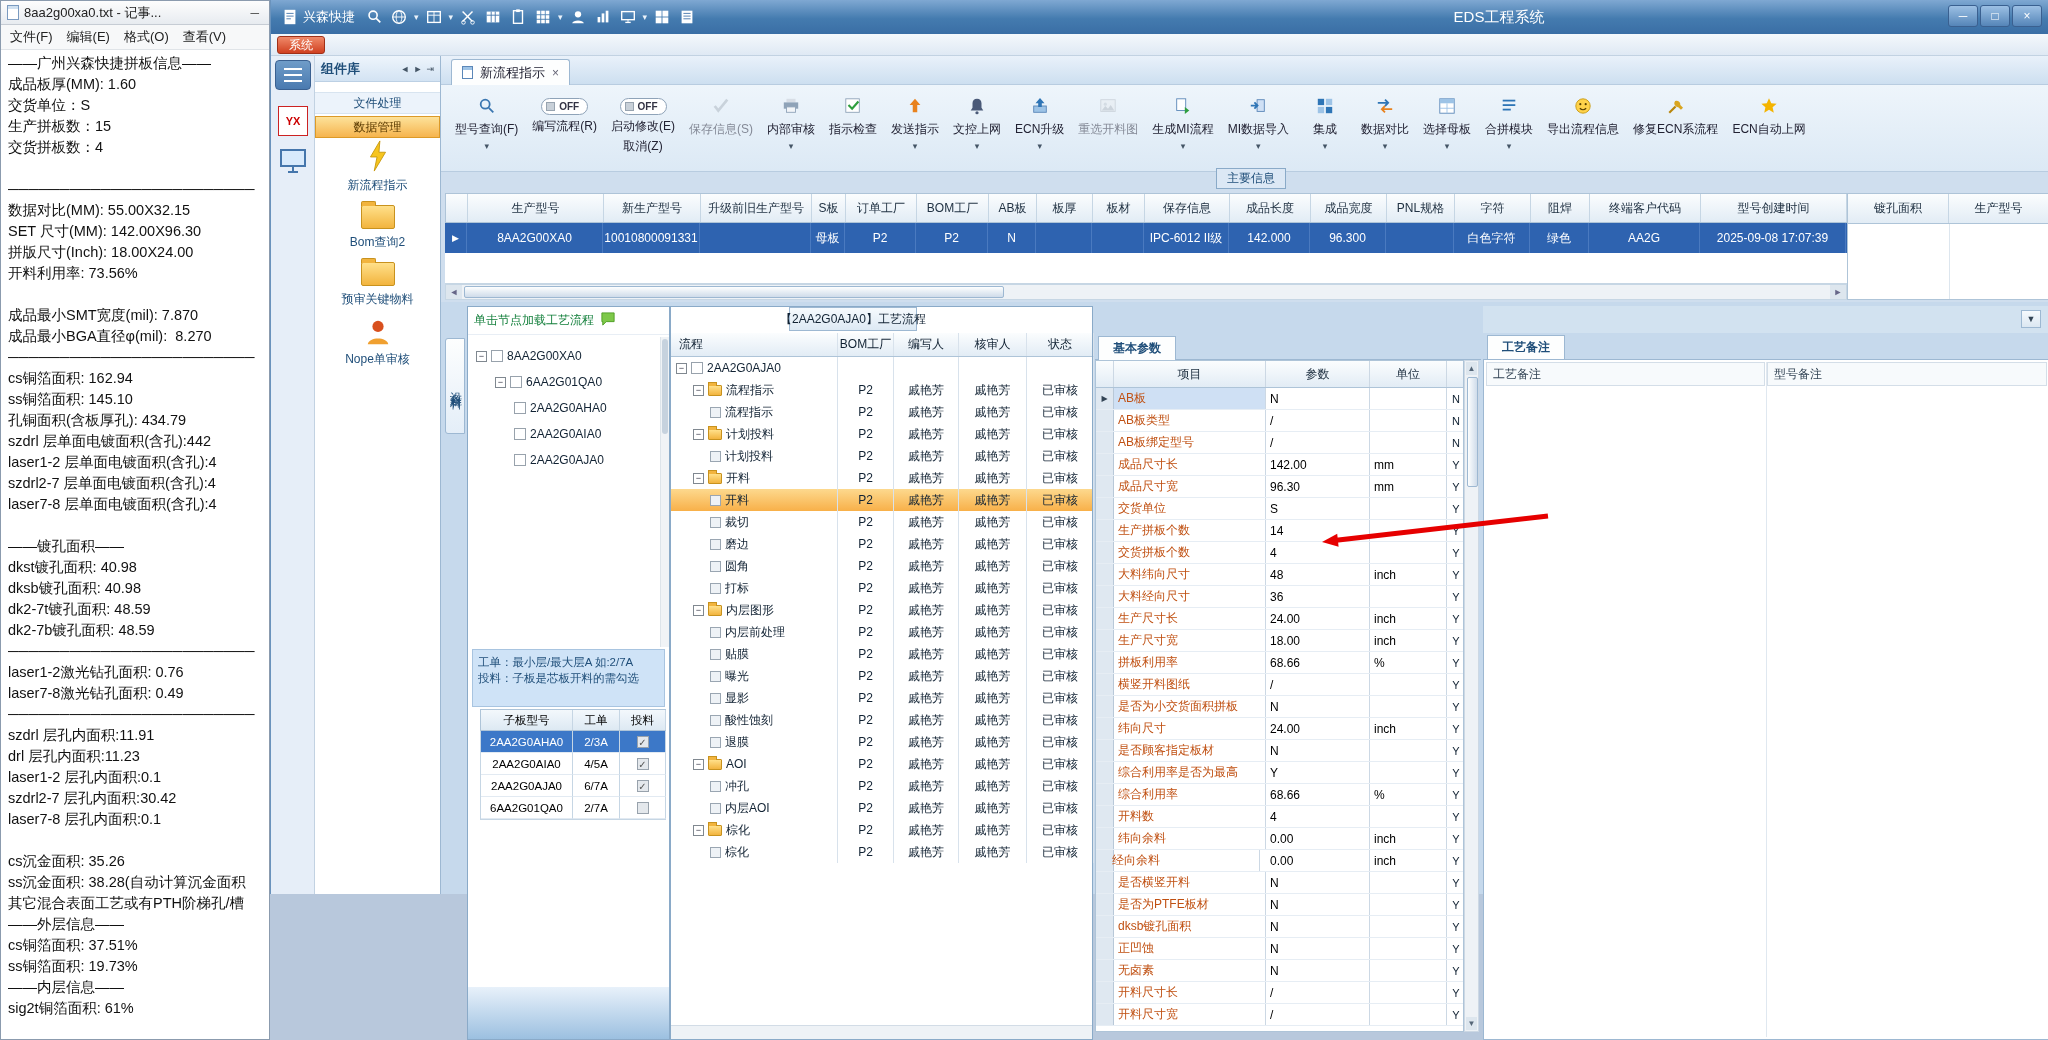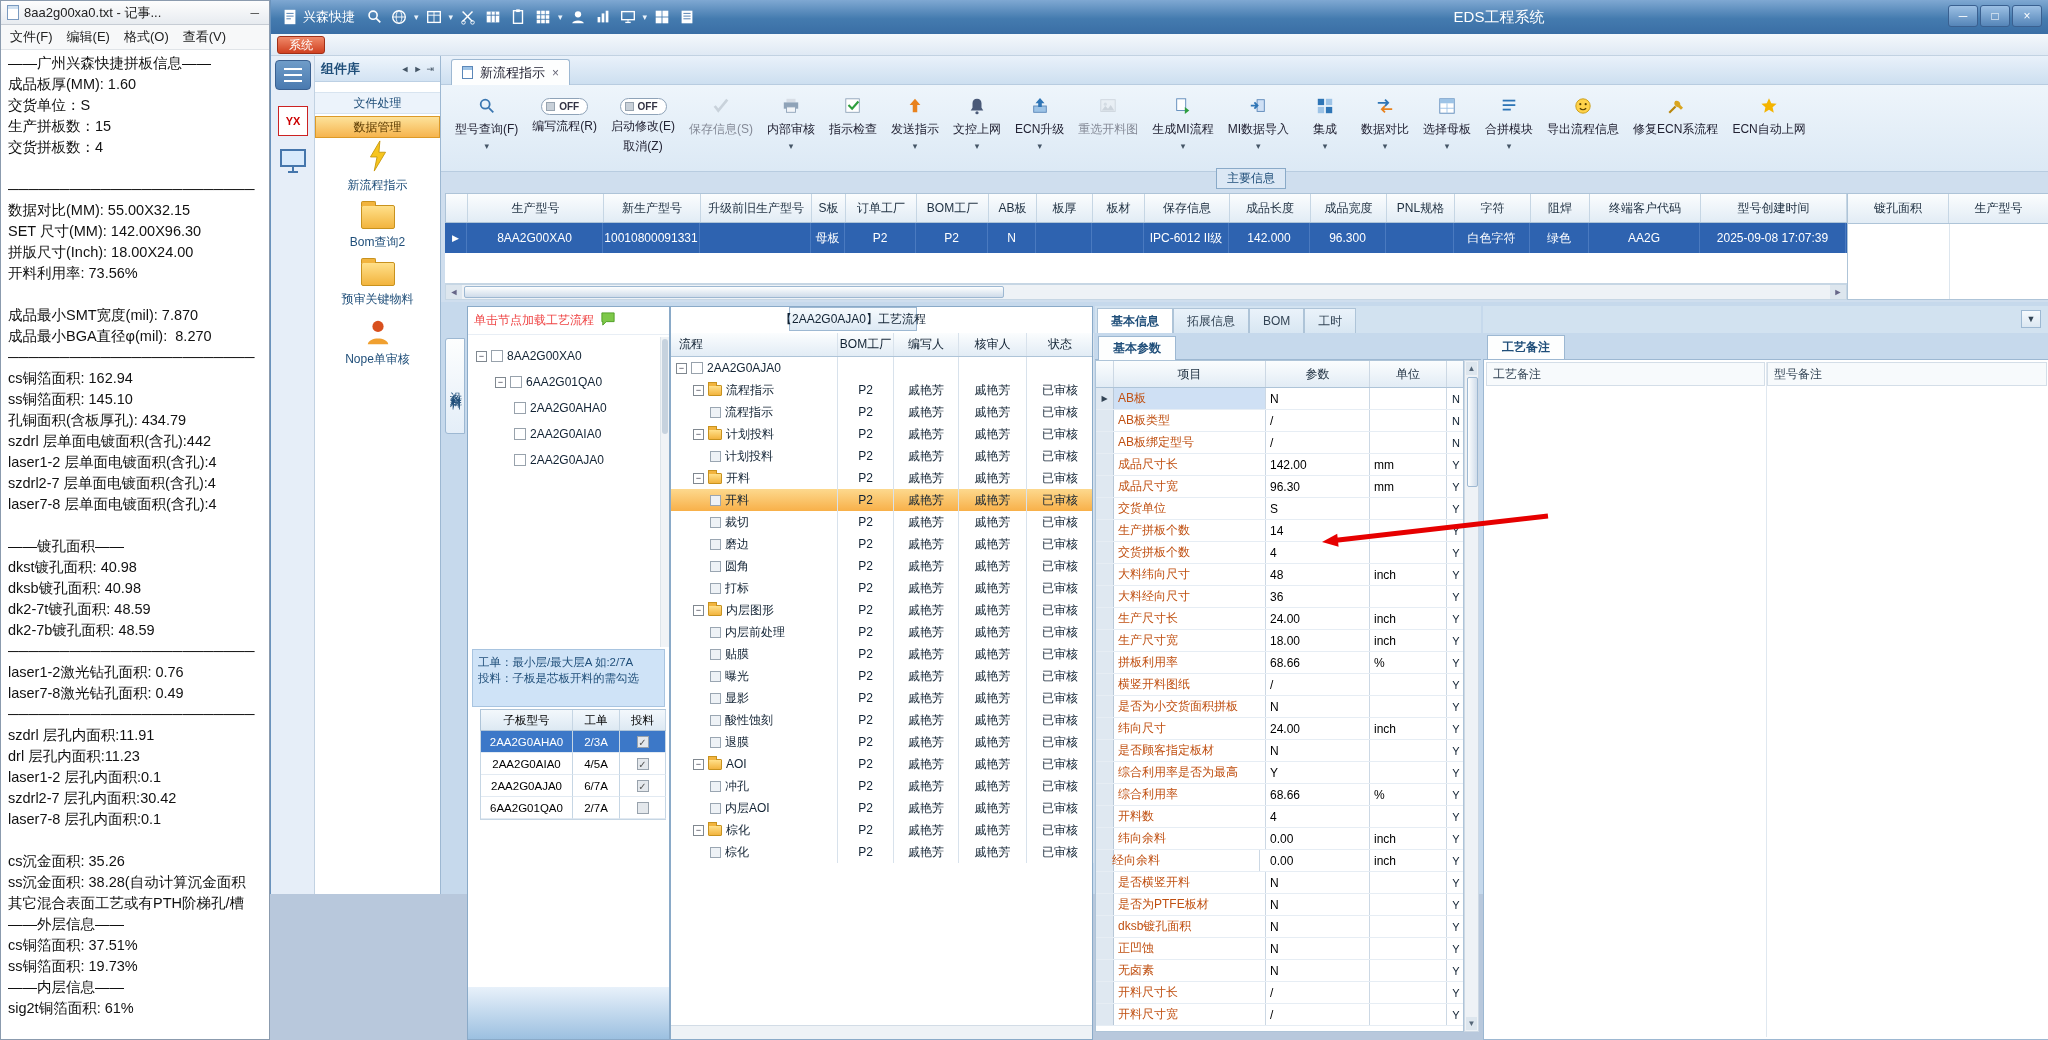--- a/index.html
+++ b/index.html
@@ -77,21 +77,21 @@
 .fixcol{position:absolute;top:30px;bottom:0;width:1px;background:#dde6ee;}
 .hscroll{position:absolute;left:174px;top:284px;width:1402px;height:16px;background:#eef2f6;border:1px solid #c6d6e4;}
 .harrow{position:absolute;top:0;width:16px;height:14px;background:#dde6ee;color:#668;font-size:9px;text-align:center;line-height:14px;}
 .hthumb{position:absolute;left:18px;top:1px;width:540px;height:12px;background:linear-gradient(#fdfefe,#cfdcea);border:1px solid #9db8d2;border-radius:2px;}
 
 
 .middle{position:absolute;left:170px;top:302px;right:0;bottom:0;background:#c6d9ec;}
 .devstrip{position:absolute;left:4px;top:2px;width:20px;height:734px;}
 .devtab{position:absolute;left:0;top:34px;width:20px;height:96px;background:linear-gradient(#fdfefe,#e4eef8);border:1px solid #9db8d2;border-radius:3px 0 0 3px;writing-mode:vertical-rl;text-align:center;font-size:12px;color:#1f4e79;letter-spacing:2px;}
 .treepanel{position:absolute;left:26px;top:4px;width:203px;height:734px;background:#fff;border:1px solid #8aaac8;}
-.hintbar{height:28px;display:flex;align-items:center;padding:9px 6px;gap:6px;font-size:12px;color:#ef4444;border-bottom:1px solid #e8eef5;}
+.hintbar{height:28px;display:flex;align-items:center;padding:9px 6px;gap:6px;font-size:12px;color:#15803d;border-bottom:1px solid #e8eef5;}
 .mtree{position:absolute;left:4px;top:36px;width:190px;height:136px;}
 .mtrow{position:absolute;height:26px;display:flex;align-items:center;gap:4px;font-size:12px;color:#123;width:100%;}
 .expbox{width:11px;height:11px;border:1px solid #808890;background:#fff;font-size:9px;line-height:9px;text-align:center;color:#334;flex:none;}
 .cbx{width:12px;height:12px;border:1px solid #98a2ac;background:#fff;flex:none;display:inline-block;}
 .notebox{position:absolute;left:4px;top:342px;width:193px;height:58px;background:#cfe3f7;border:1px solid #a8c4e0;color:#1f4e79;font-size:11.5px;padding:4px 5px;line-height:16px;}
 .subhead{position:absolute;left:12px;top:402px;width:186px;height:22px;background:linear-gradient(#f3f8fc,#dde9f3);border:1px solid #aec4d8;}
 .scell{position:absolute;top:0;height:100%;border-right:1px solid #c6d6e4;font-size:11.5px;display:flex;align-items:center;justify-content:center;white-space:nowrap;overflow:hidden;}
 .subrows{position:absolute;left:12px;top:424px;width:186px;height:89px;border:1px solid #c6d6e4;border-top:none;background:#fff;}
 .srow{position:absolute;left:0;width:100%;height:22px;}
 .srow .scell{border-bottom:1px solid #e2eaf2;}
@@ -964,26 +964,20 @@
             <div class="fcell fctr" style="left: 167px; width: 56px;">P2</div>
             <div class="fcell fctr" style="left: 223px; width: 65px;">戚艳芳</div>
             <div class="fcell fctr" style="left: 288px; width: 68px;">戚艳芳</div>
             <div class="fcell fctr" style="left: 356px; width: 67px;">已审核</div>
           </div>
         </div>
       <div class="fscroll"></div>
     </div>
 
     <div class="parampanel">
-      <div class="ptabs" id="paramTabs">
-          <span class="ptab act">基本信息</span>
-          <span class="ptab">拓展信息</span>
-          <span class="ptab">BOM</span>
-          <span class="ptab">工时</span>
-        </div>
       <div class="psubtabs">
         <div class="psubtab">基本参数</div>
       </div>
       <div class="paramhead" id="paramHead">
           <div class="pcell phead" style="left: 0px; width: 18px;"></div>
           <div class="pcell phead" style="left: 18px; width: 152px;">项目</div>
           <div class="pcell phead" style="left: 170px; width: 104px;">参数</div>
           <div class="pcell phead" style="left: 274px; width: 77px;">单位</div>
           <div class="pcell phead" style="left: 351px; width: 18px; border-right: none;"></div>
         </div>

